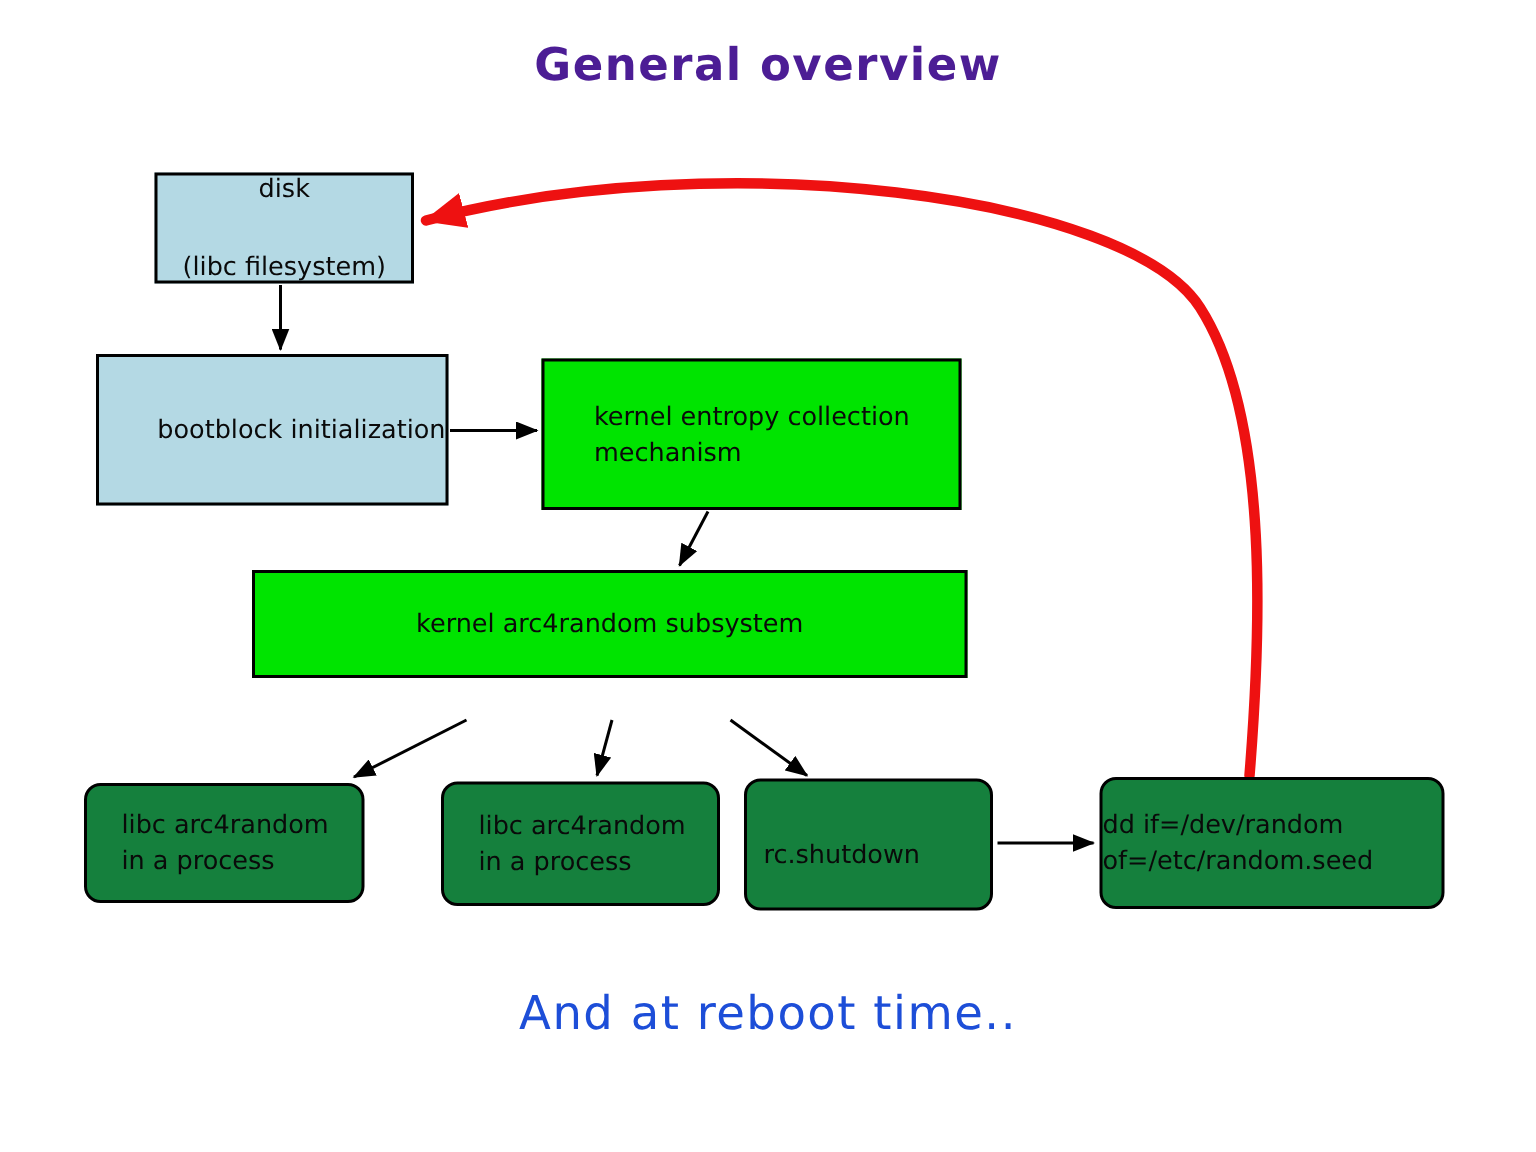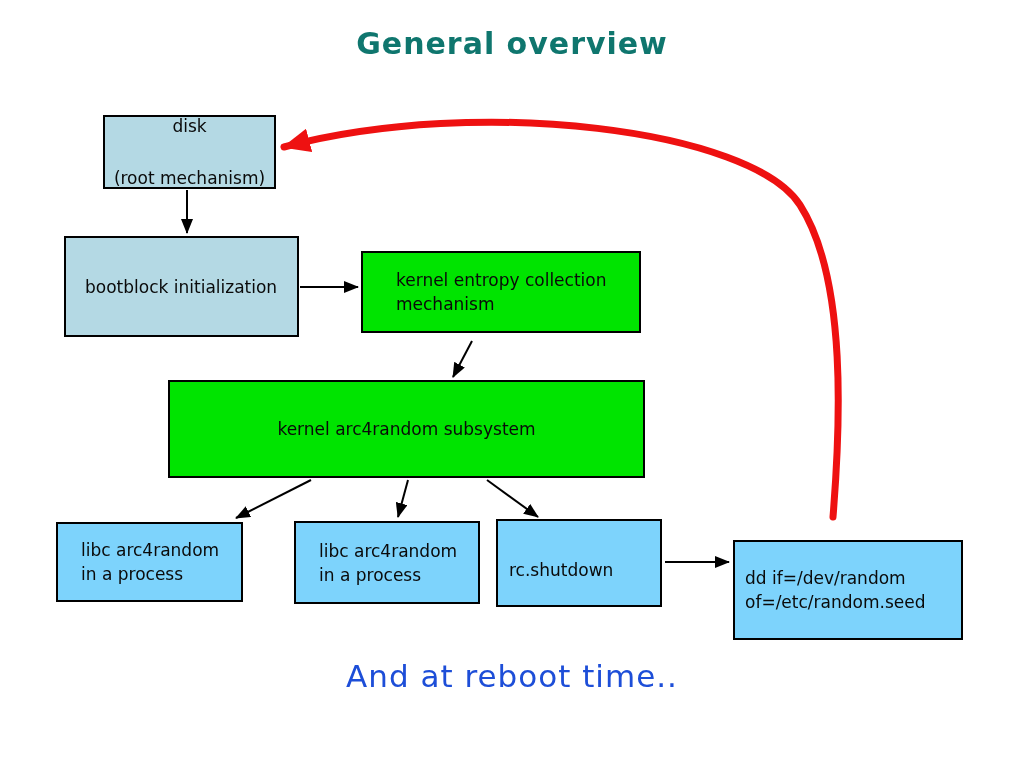--- a/index.html
+++ b/index.html
@@ -17,21 +17,21 @@
   }
   #title {
     position: absolute;
     left: 0;
     top: 26px;
     width: 1024px;
     text-align: center;
     font-size: 30px;
     font-weight: bold;
     letter-spacing: 1px;
-    color: #0f766e;
+    color: #4c1d95;
   }
   #footer {
     position: absolute;
     left: 0;
     top: 658px;
     width: 1024px;
     text-align: center;
     font-size: 31px;
     letter-spacing: 1px;
     color: #1d4ed8;
@@ -42,32 +42,32 @@
     border: 2px solid #000000;
     display: flex;
     flex-direction: column;
     justify-content: center;
     font-size: 17px;
     line-height: 24px;
     color: #0a0a0a;
   }
   .node.blue   { background: #b4d9e4; gap: 28px; }
   .node.green  { background: #00e400; }
-  .node.orange { background: #7dd3fc; }
+  .node.orange { background: #15803d; border-radius: 11px; }
   .node.center { align-items: center; text-align: center; }
   .node .indent { }
 
   #disk       { left: 103px; top: 115px; width: 173px; height: 74px; }
-  #bootblock  { left:  64px; top: 236px; width: 235px; height: 101px; padding-left: 19px; }
-  #entropy    { left: 361px; top: 251px; width: 280px; height: 82px; padding-left: 33px; }
-  #arc4random { left: 168px; top: 380px; width: 477px; height: 98px; }
+  #bootblock  { left:  64px; top: 236px; width: 235px; height: 101px; padding-left: 19px; text-align: right; }
+  #entropy    { left: 361px; top: 239px; width: 280px; height: 101px; padding-left: 33px; }
+  #arc4random { left: 168px; top: 380px; width: 477px; height: 72px; }
   #libc1      { left:  56px; top: 522px; width: 187px; height: 80px; padding-left: 23px; }
   #libc2      { left: 294px; top: 521px; width: 186px; height: 83px; padding-left: 23px; }
   #rcshutdown { left: 496px; top: 519px; width: 166px; height: 88px; justify-content: center; padding: 14px 0 0 11px; }
-  #dd         { left: 733px; top: 540px; width: 230px; height: 100px; padding-left: 10px; }
+  #dd         { left: 733px; top: 518px; width: 230px; height: 88px; }
 
   #arrows {
     position: absolute;
     left: 0;
     top: 0;
     width: 1024px;
     height: 768px;
   }
 </style>
 </head>
@@ -93,21 +93,21 @@
     <line x1="311" y1="480" x2="236" y2="518" stroke="#000000" stroke-width="2" marker-end="url(#mBlack)"></line>
     <line x1="408" y1="480" x2="398" y2="517" stroke="#000000" stroke-width="2" marker-end="url(#mBlack)"></line>
     <line x1="487" y1="480" x2="538" y2="517" stroke="#000000" stroke-width="2" marker-end="url(#mBlack)"></line>
     <line x1="665" y1="562" x2="729" y2="562" stroke="#000000" stroke-width="2" marker-end="url(#mBlack)"></line>
 
     <path d="M 833 517 C 840 430 848 280 800 205 C 752 130 480 95 284 147" fill="none" stroke="#ee1111" stroke-width="7" stroke-linecap="round" marker-end="url(#mRed)"></path>
   </svg>
 
   <div class="node blue center" id="disk">
     <div>disk</div>
-    <div>(root mechanism)</div>
+    <div>(libc filesystem)</div>
   </div>
 
   <div class="node blue" id="bootblock">
     <div>bootblock initialization</div>
   </div>
 
   <div class="node green" id="entropy">
     <div>kernel entropy collection</div>
     <div>mechanism</div>
   </div>

